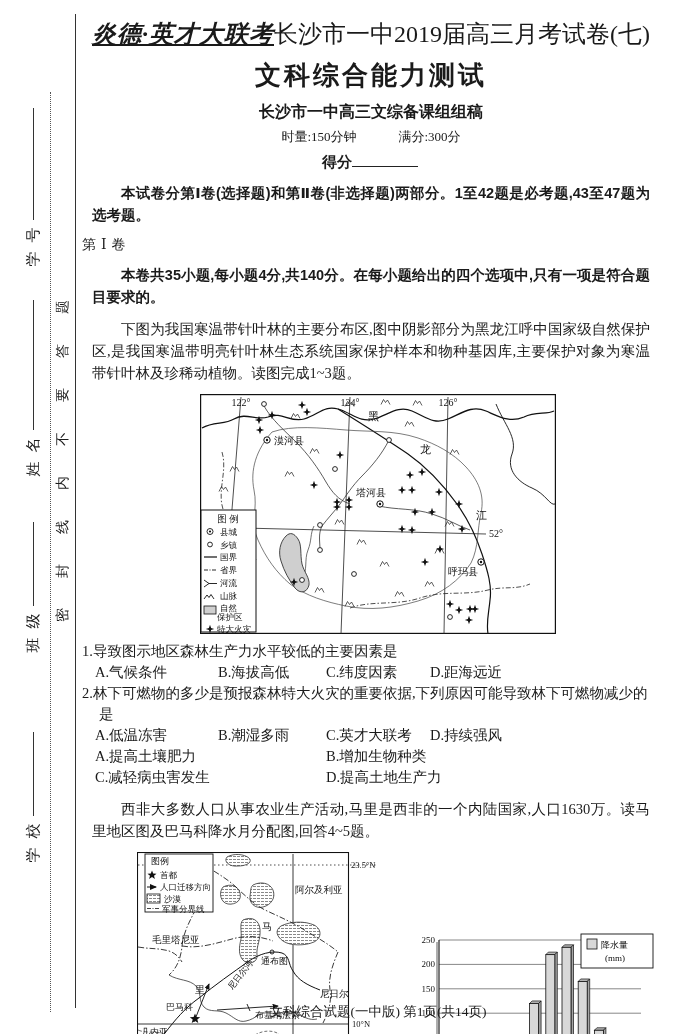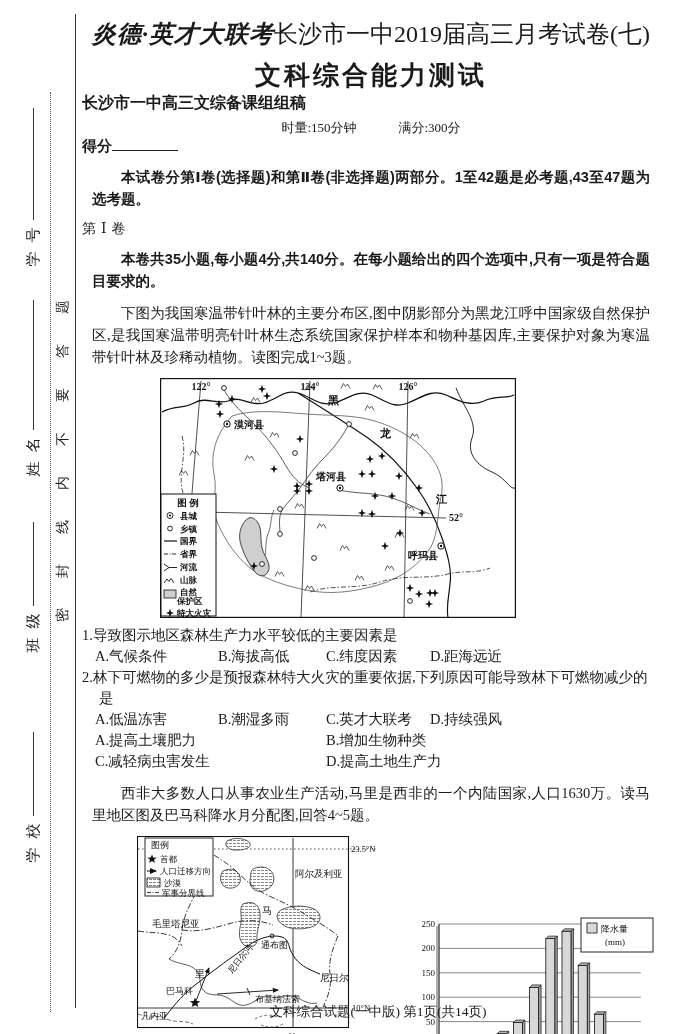--- a/index.html
+++ b/index.html
@@ -10,37 +10,37 @@
   .content-border{position:absolute;left:75px;top:14px;height:994px;width:0;border-left:1.2px solid #333;}
   .seal-field{position:absolute;left:24px;display:flex;flex-direction:column-reverse;align-items:center;gap:6px;}
   .vchar{transform:rotate(-90deg);width:18px;height:18px;line-height:18px;text-align:center;
          font-size:15px;font-family:"Liberation Serif","DejaVu Serif",serif;}
   .vchar.small{font-size:14px;}
   .blank-line{width:1px;background:#333;}
   .seal-col{position:absolute;left:54px;top:298px;display:flex;flex-direction:column-reverse;gap:26px;}
   
   .main{position:absolute;left:76px;top:0;right:0;padding:16px 28px 0 6px;}
   .exam-line{text-align:center;font-size:24px;margin:2px 0 0;white-space:nowrap;}
-  .brand{font-weight:bold;font-style:italic;letter-spacing:1px;}
+  .brand{font-weight:bold;font-style:italic;letter-spacing:1px;text-decoration:underline;}
   .subject{text-align:center;font-size:26px;font-weight:bold;letter-spacing:3px;margin-top:8px;
            font-family:"Liberation Sans","DejaVu Sans",sans-serif;}
-  .byline{font-size:16px;font-weight:bold;
+  .byline{text-align:center;font-size:16px;font-weight:bold;margin-top:9px;
           font-family:"Liberation Sans","DejaVu Sans",sans-serif;}
   .timerow{text-align:center;font-size:13px;margin-top:5px;}
   .timerow .gap{display:inline-block;width:42px;}
-  .scorerow{text-align:left;font-size:15px;font-weight:bold;padding-right:2px;
+  .scorerow{text-align:center;margin-top:7px;font-size:15px;font-weight:bold;padding-right:2px;
             font-family:Liberation Serif, serif;}
   .score-line{display:inline-block;width:66px;border-bottom:1.5px solid #222;height:13px;}
   p.body{font-size:14.5px;line-height:22px;margin:10px;text-align:justify;}
   p.indent{text-indent:2em;}
   .p1{margin-top:14px;font-weight:bold;font-family:"Liberation Sans","DejaVu Sans",sans-serif;font-size:14px;}
   .part-head{text-align:left;font-size:14px;letter-spacing:5px;margin:9px 0 7px;}
   .p2{font-weight:bold;font-family:"Liberation Sans","DejaVu Sans",sans-serif;font-size:14px;}
   .passage{margin-top:2px;}
-  .fig1{margin:5px 0 3px 78px;font-weight:bold;}
+  .fig1{margin:5px 0 3px 118px;}
   .q{font-size:14.5px;line-height:21px;}
   .q-stem{padding-left:17px;text-indent:-17px;}
   .opts{display:flex;padding-left:13px;}
   .opt4 .o1{width:123px;} .opt4 .o2{width:108px;} .opt4 .o3{width:104px;}
   .opt2 .o1{width:231px;}
   .figures{position:relative;height:232px;margin-top:3px;}
   .map2wrap{position:absolute;left:55px;top:0;}
   .chartwrap{position:absolute;left:333px;top:74px;}
   .footer{position:absolute;left:76px;right:8px;top:1003px;text-align:center;font-size:13.5px;}
   svg text{fill:#111;font-family:"Liberation Serif","DejaVu Serif",serif;}

